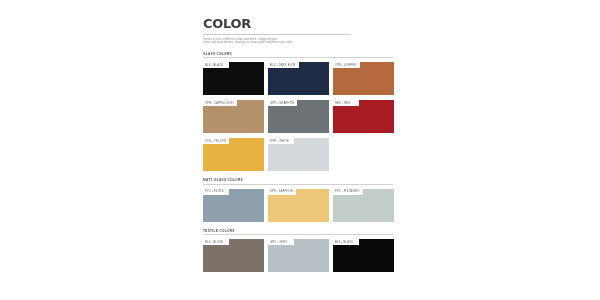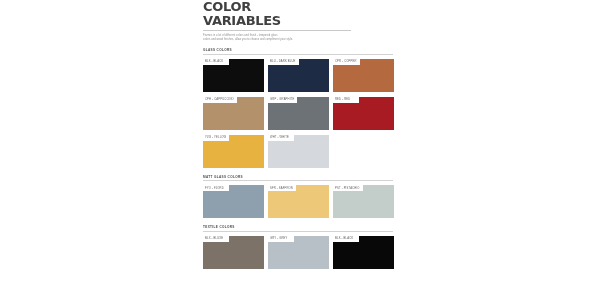--- a/index.html
+++ b/index.html
@@ -19,20 +19,21 @@
   }
   .sheet {
     position: absolute;
     left: 203px;
     top: 0;
     width: 200px;
     height: 300px;
     background: #ffffff;
   }
   .title-block {
+    padding-top: 17px;
   }
   .title-line {
     font-family: "DejaVu Sans", sans-serif;
     font-weight: bold;
     font-size: 13px;
     line-height: 13.5px;
     letter-spacing: -0.3px;
     color: #404040;
     text-transform: uppercase;
   }
@@ -109,21 +110,20 @@
   }
 </style>
 </head>
 <body>
 
 <div id="page">
   <div class="sheet">
 
     <div class="title-block">
       <div class="title-line">COLOR</div>
-      <div class="title-line">VARIABLES</div>
       <div class="title-rule"></div>
       <div class="intro">
         <div>Frames in a lot of different colors and finish - tempered glass</div>
         <div>colors and wood finishes, allow you to choose and compliment your style.</div>
       </div>
     </div>
 
     <div class="section">
       <div class="section-head">GLASS COLORS</div>
       <div class="section-rule"></div>

